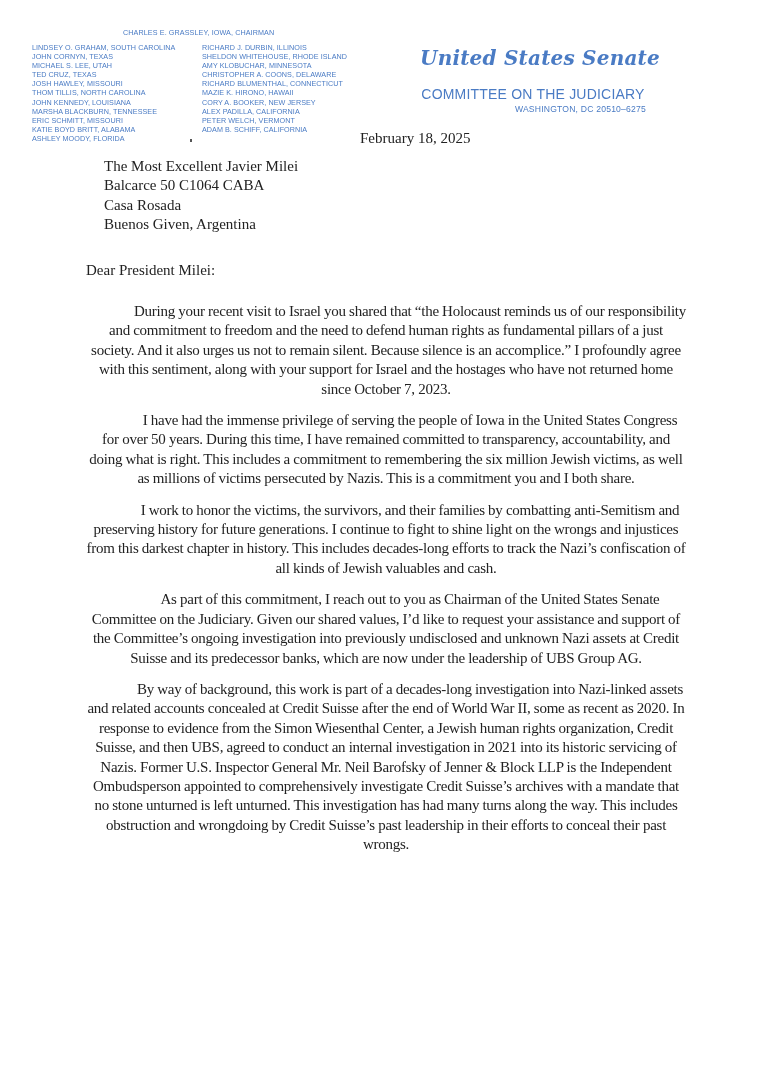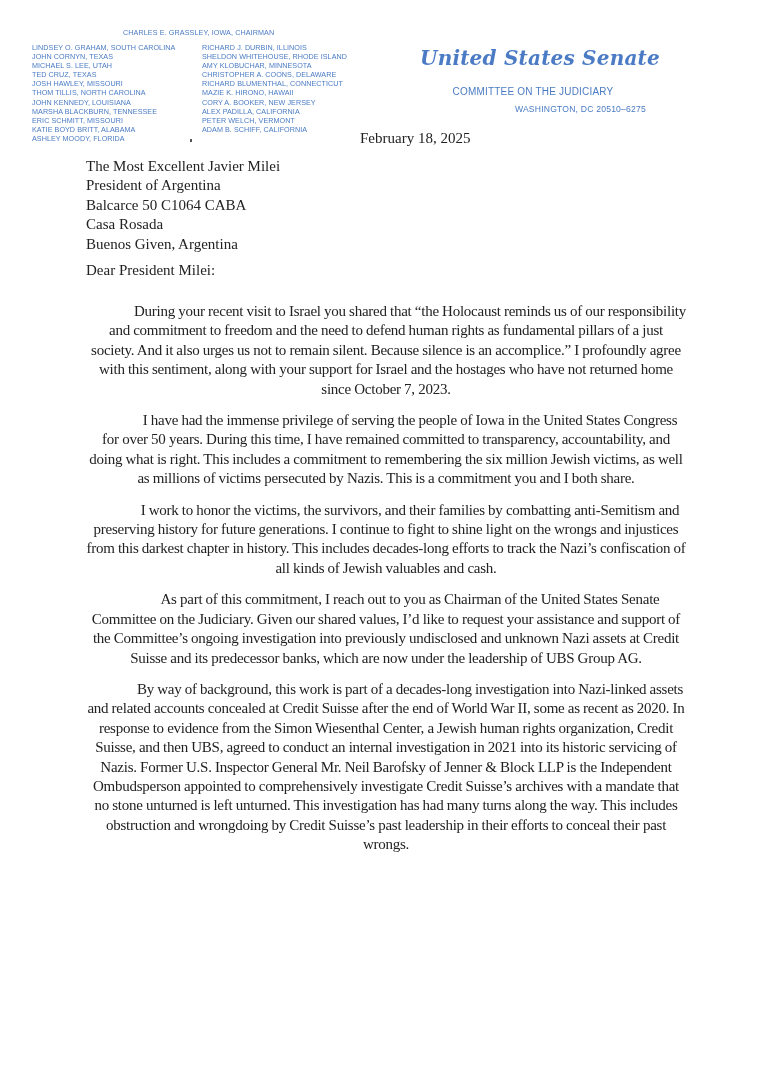--- a/index.html
+++ b/index.html
@@ -50,21 +50,21 @@
       white-space: nowrap;
       font-style: italic;
     }
     .committee {
       position: absolute;
       left: 420px;
       top: 86px;
       width: 226px;
       text-align: center;
       font-family: "Liberation Sans", sans-serif;
-      font-size: 10px;
+      font-size: 14px;
       letter-spacing: 0.2px;
       white-space: nowrap;
     }
     .address-hdr {
       position: absolute;
       left: 420px;
       top: 104px;
       width: 226px;
       text-align: right;
       font-family: "Liberation Sans", sans-serif;
@@ -89,21 +89,21 @@
       white-space: nowrap;
       margin-left: 28px;
     }
     .letter {
       font-family: "Liberation Serif", serif;
       font-size: 15px;
       color: #222222;
     }
     .recipient {
       position: absolute;
-      left: 86px;
+      left: 104px;
       top: 157px;
       line-height: 19.4px;
       white-space: nowrap;
     }
     .salutation {
       position: absolute;
       left: 86px;
       top: 262px;
       white-space: nowrap;
     }
@@ -157,21 +157,20 @@
 <div class="senate-title letterhead-blue">United States Senate</div>
 <div class="committee letterhead-blue">COMMITTEE ON THE JUDICIARY</div>
 <div class="address-hdr letterhead-blue">WASHINGTON, DC 20510–6275</div>
 
 <div class="dot-mark"></div>
 
 <div class="date letter">February 18, 2025</div>
 
 <div class="recipient letter">
   <div>The Most Excellent Javier Milei</div>
-  <div>President of Argentina</div>
   <div>Balcarce 50 C1064 CABA</div>
   <div>Casa Rosada</div>
   <div>Buenos Given, Argentina</div>
 </div>
 
 <div class="salutation letter">Dear President Milei:</div>
 
 <div class="body-text letter">
   <p class="para">During your recent visit to Israel you shared that “the Holocaust reminds us of our responsibility and commitment to freedom and the need to defend human rights as fundamental pillars of a just society. And it also urges us not to remain silent. Because silence is an accomplice.”  I profoundly agree with this sentiment, along with your support for Israel and the hostages who have not returned home since October 7, 2023.</p>
   <p class="para">I have had the immense privilege of serving the people of Iowa in the United States Congress for over 50 years.  During this time, I have remained committed to transparency, accountability, and doing what is right.  This includes a commitment to remembering the six million Jewish victims, as well as millions of victims persecuted by Nazis.  This is a commitment you and I both share.</p>

